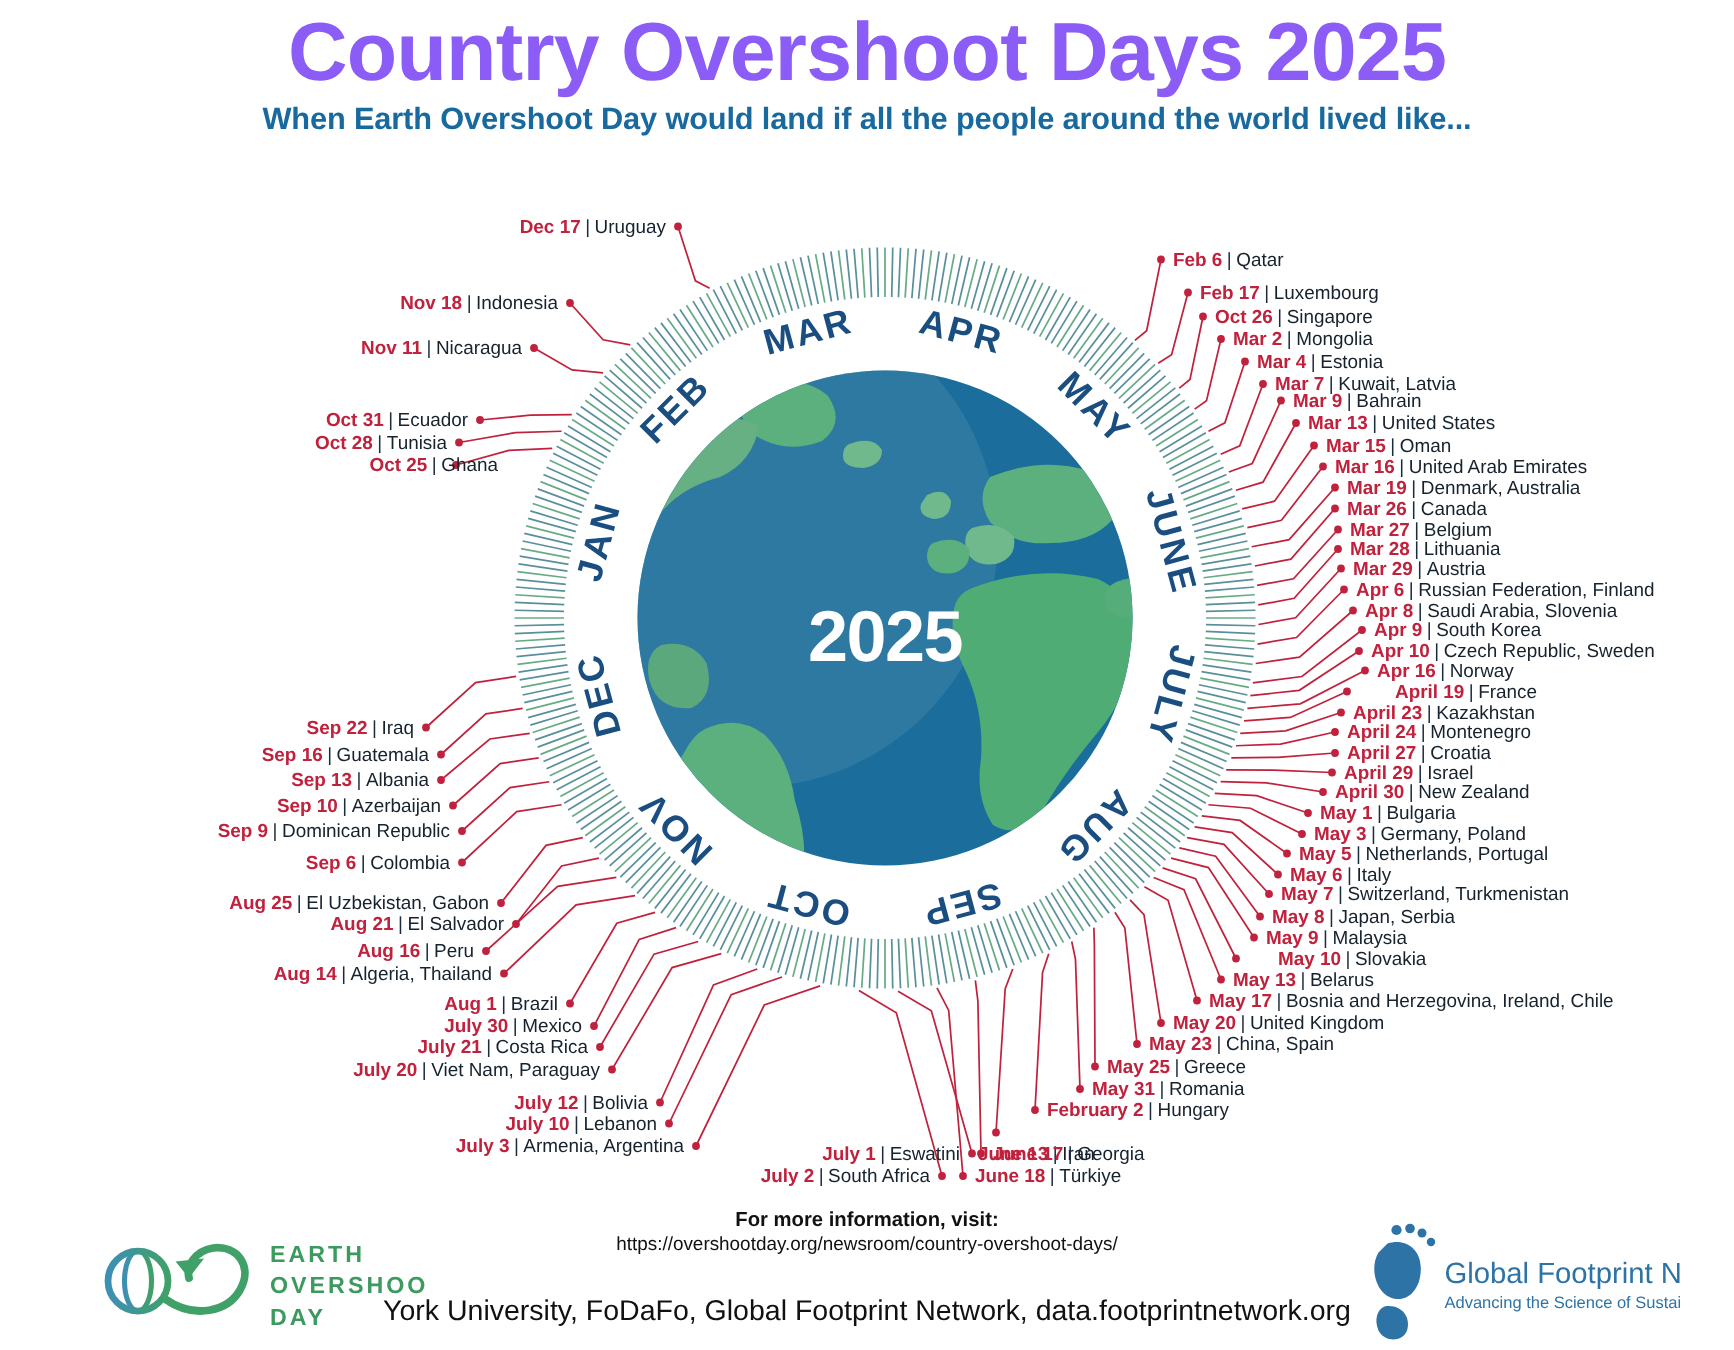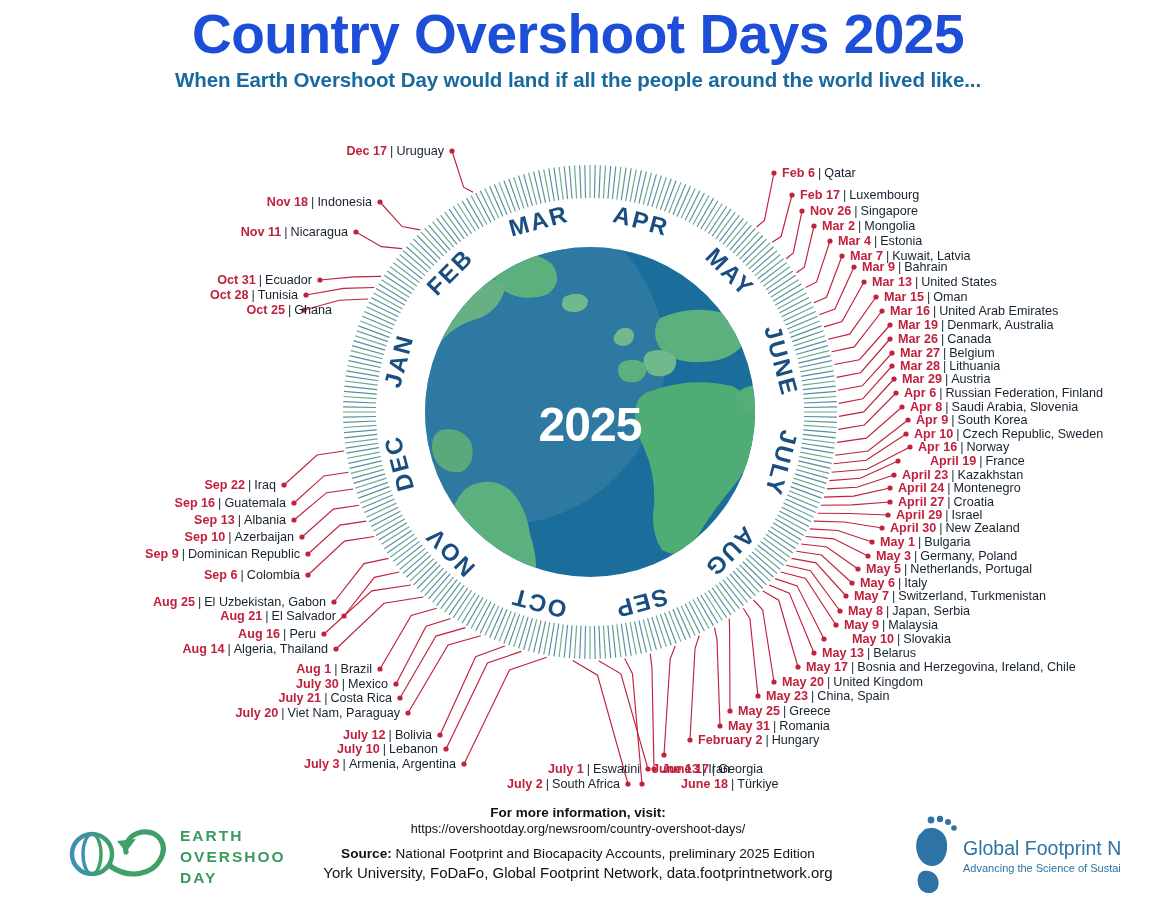--- a/index.html
+++ b/index.html
@@ -8,21 +8,21 @@
     font-family:"Liberation Sans", sans-serif;
     position:relative;overflow:hidden;
     -webkit-font-smoothing:antialiased;
   }
   #stage{position:absolute;left:0;top:0;width:1156px;height:900px;}
 
   
   .title{
     position:absolute;left:0;top:6px;width:1156px;text-align:center;
     font-size:55px;font-weight:bold;letter-spacing:-0.5px;
-    color:#1d4ed8;line-height:1.05;
+    color:#8b5cf6;line-height:1.05;
   }
   .subtitle{
     position:absolute;left:0;top:68px;width:1156px;text-align:center;
     font-size:20.5px;font-weight:bold;color:#17699E;letter-spacing:-0.1px;
   }
 
   
   #ringsvg{position:absolute;left:0;top:0;width:1156px;height:900px;pointer-events:none;}
   .yeartext{
     font-size:48px;font-weight:bold;fill:#ffffff;
@@ -43,21 +43,21 @@
   .lbl .c{color:#16222E;font-weight:400;}
   .lbl.r{text-align:left;}
   .lbl.l{text-align:right;transform:translateX(-100%);}
 
   
   .foot{position:absolute;left:0;width:1156px;text-align:center;color:#111;}
   .foot-b{font-weight:bold;}
   .f1{top:805px;font-size:13.5px;font-weight:bold;}
   .f2{top:822px;font-size:12.6px;}
   .f3{top:846px;font-size:13.6px;}
-  .f4{top:864px;font-size:15px;text-align:center;}
+  .f4{top:864px;font-size:19px;text-align:center;}
 
   .logo-left{position:absolute;left:60px;top:818px;width:225px;height:72px;}
   .logo-right{position:absolute;left:905px;top:815px;width:215px;height:80px;}
   .eod-txt{font-family:"Liberation Sans", sans-serif;font-size:15.5px;letter-spacing:2px;fill:#3C9A5F;font-weight:bold;}
   .gfn-txt{font-family:"Liberation Sans", sans-serif;fill:#2D73A5;}
 </style>
 </head>
 <body>
 
 <div id="stage">
@@ -560,21 +560,21 @@
         <polyline points="420.18240834443776,229.89292829682663 402.1003245894408,226.54577690120743 380,202" fill="none" stroke="#C0213C" stroke-width="1.15"></polyline>
         <circle cx="380" cy="202" r="2.6" fill="#C0213C"></circle>
         <polyline points="473.1015808663132,192.14604937812717 463.60586947647226,187.2085234527519 452,151" fill="none" stroke="#C0213C" stroke-width="1.15"></polyline>
         <circle cx="452" cy="151" r="2.6" fill="#C0213C"></circle>
       </g>
   </svg>
 
   <div id="labels">
       <div class="lbl r" style="left: 782px; top: 167px;"><span class="d">Feb 6</span><span class="bar">|</span><span class="c">Qatar</span></div>
       <div class="lbl r" style="left: 800px; top: 189px;"><span class="d">Feb 17</span><span class="bar">|</span><span class="c">Luxembourg</span></div>
-      <div class="lbl r" style="left: 810px; top: 205px;"><span class="d">Nov 26</span><span class="bar">|</span><span class="c">Singapore</span></div>
+      <div class="lbl r" style="left: 810px; top: 205px;"><span class="d">Oct 26</span><span class="bar">|</span><span class="c">Singapore</span></div>
       <div class="lbl r" style="left: 822px; top: 220px;"><span class="d">Mar 2</span><span class="bar">|</span><span class="c">Mongolia</span></div>
       <div class="lbl r" style="left: 838px; top: 235px;"><span class="d">Mar 4</span><span class="bar">|</span><span class="c">Estonia</span></div>
       <div class="lbl r" style="left: 850px; top: 250px;"><span class="d">Mar 7</span><span class="bar">|</span><span class="c">Kuwait, Latvia</span></div>
       <div class="lbl r" style="left: 862px; top: 261px;"><span class="d">Mar 9</span><span class="bar">|</span><span class="c">Bahrain</span></div>
       <div class="lbl r" style="left: 872px; top: 276px;"><span class="d">Mar 13</span><span class="bar">|</span><span class="c">United States</span></div>
       <div class="lbl r" style="left: 884px; top: 291px;"><span class="d">Mar 15</span><span class="bar">|</span><span class="c">Oman</span></div>
       <div class="lbl r" style="left: 890px; top: 305px;"><span class="d">Mar 16</span><span class="bar">|</span><span class="c">United Arab Emirates</span></div>
       <div class="lbl r" style="left: 898px; top: 319px;"><span class="d">Mar 19</span><span class="bar">|</span><span class="c">Denmark, Australia</span></div>
       <div class="lbl r" style="left: 898px; top: 333px;"><span class="d">Mar 26</span><span class="bar">|</span><span class="c">Canada</span></div>
       <div class="lbl r" style="left: 900px; top: 347px;"><span class="d">Mar 27</span><span class="bar">|</span><span class="c">Belgium</span></div>
@@ -601,21 +601,21 @@
       <div class="lbl r" style="left: 832px; top: 633px; padding-left: 20px;"><span class="d">May 10</span><span class="bar">|</span><span class="c">Slovakia</span></div>
       <div class="lbl r" style="left: 822px; top: 647px;"><span class="d">May 13</span><span class="bar">|</span><span class="c">Belarus</span></div>
       <div class="lbl r" style="left: 806px; top: 661px;"><span class="d">May 17</span><span class="bar">|</span><span class="c">Bosnia and Herzegovina, Ireland, Chile</span></div>
       <div class="lbl r" style="left: 782px; top: 676px;"><span class="d">May 20</span><span class="bar">|</span><span class="c">United Kingdom</span></div>
       <div class="lbl r" style="left: 766px; top: 690px;"><span class="d">May 23</span><span class="bar">|</span><span class="c">China, Spain</span></div>
       <div class="lbl r" style="left: 738px; top: 705px;"><span class="d">May 25</span><span class="bar">|</span><span class="c">Greece</span></div>
       <div class="lbl r" style="left: 728px; top: 720px;"><span class="d">May 31</span><span class="bar">|</span><span class="c">Romania</span></div>
       <div class="lbl r" style="left: 698px; top: 734px;"><span class="d">February 2</span><span class="bar">|</span><span class="c">Hungary</span></div>
       <div class="lbl r" style="left: 652px; top: 749px; margin-top: 14px;"><span class="d">June 13</span><span class="bar">|</span><span class="c">Iran</span></div>
       <div class="lbl r" style="left: 662px; top: 763px;"><span class="d">June 17</span><span class="bar">|</span><span class="c">Georgia</span></div>
-      <div class="lbl r" style="left: 650px; top: 778px; margin-left: 31px;"><span class="d">June 18</span><span class="bar">|</span><span class="c">Türkiye</span></div>
+      <div class="lbl r" style="left: 650px; top: 778px;"><span class="d">June 18</span><span class="bar">|</span><span class="c">Türkiye</span></div>
       <div class="lbl l" style="left: 640px; top: 763px;"><span class="d">July 1</span><span class="bar">|</span><span class="c">Eswatini</span></div>
       <div class="lbl l" style="left: 620px; top: 778px;"><span class="d">July 2</span><span class="bar">|</span><span class="c">South Africa</span></div>
       <div class="lbl l" style="left: 456px; top: 758px;"><span class="d">July 3</span><span class="bar">|</span><span class="c">Armenia, Argentina</span></div>
       <div class="lbl l" style="left: 438px; top: 743px;"><span class="d">July 10</span><span class="bar">|</span><span class="c">Lebanon</span></div>
       <div class="lbl l" style="left: 432px; top: 729px;"><span class="d">July 12</span><span class="bar">|</span><span class="c">Bolivia</span></div>
       <div class="lbl l" style="left: 400px; top: 707px;"><span class="d">July 20</span><span class="bar">|</span><span class="c">Viet Nam, Paraguay</span></div>
       <div class="lbl l" style="left: 392px; top: 692px;"><span class="d">July 21</span><span class="bar">|</span><span class="c">Costa Rica</span></div>
       <div class="lbl l" style="left: 388px; top: 678px;"><span class="d">July 30</span><span class="bar">|</span><span class="c">Mexico</span></div>
       <div class="lbl l" style="left: 372px; top: 663px;"><span class="d">Aug 1</span><span class="bar">|</span><span class="c">Brazil</span></div>
       <div class="lbl l" style="left: 328px; top: 643px;"><span class="d">Aug 14</span><span class="bar">|</span><span class="c">Algeria, Thailand</span></div>
@@ -631,24 +631,20 @@
       <div class="lbl l" style="left: 296px; top: 304px; margin-left: 36px;"><span class="d">Oct 25</span><span class="bar">|</span><span class="c">Ghana</span></div>
       <div class="lbl l" style="left: 298px; top: 289px;"><span class="d">Oct 28</span><span class="bar">|</span><span class="c">Tunisia</span></div>
       <div class="lbl l" style="left: 312px; top: 274px;"><span class="d">Oct 31</span><span class="bar">|</span><span class="c">Ecuador</span></div>
       <div class="lbl l" style="left: 348px; top: 226px;"><span class="d">Nov 11</span><span class="bar">|</span><span class="c">Nicaragua</span></div>
       <div class="lbl l" style="left: 372px; top: 196px;"><span class="d">Nov 18</span><span class="bar">|</span><span class="c">Indonesia</span></div>
       <div class="lbl l" style="left: 444px; top: 145px;"><span class="d">Dec 17</span><span class="bar">|</span><span class="c">Uruguay</span></div>
     </div>
 
   <div class="foot f1">For more information, visit:</div>
   <div class="foot f2">https://overshootday.org/newsroom/country-overshoot-days/</div>
-  <div class="foot f3">
-    <span class="foot-b">Source:</span>
-    <span>National Footprint and Biocapacity Accounts, preliminary 2025 Edition</span>
-  </div>
   <div class="foot f4">York University, FoDaFo, Global Footprint Network, data.footprintnetwork.org</div>
 
   <svg class="logo-left" viewBox="0 0 225 72">
     <g>
       <circle cx="32" cy="36" r="20" fill="none" stroke="url(#eodGrad)" stroke-width="4.5"></circle>
       <ellipse cx="32" cy="36" rx="9" ry="20" fill="none" stroke="url(#eodGrad)" stroke-width="3.4"></ellipse>
       <line x1="12" y1="36" x2="52" y2="36" stroke="url(#eodGrad)" stroke-width="3.4"></line>
       <line x1="16" y1="24" x2="48" y2="24" stroke="url(#eodGrad)" stroke-width="3"></line>
       <line x1="16" y1="48" x2="48" y2="48" stroke="url(#eodGrad)" stroke-width="3"></line>
       <path d="M50,48 C70,62 92,56 100,42 C109,26 98,12 82,14 C70,16 64,26 66,34" fill="none" stroke="#3FA167" stroke-width="5.2" stroke-linecap="round"></path>

